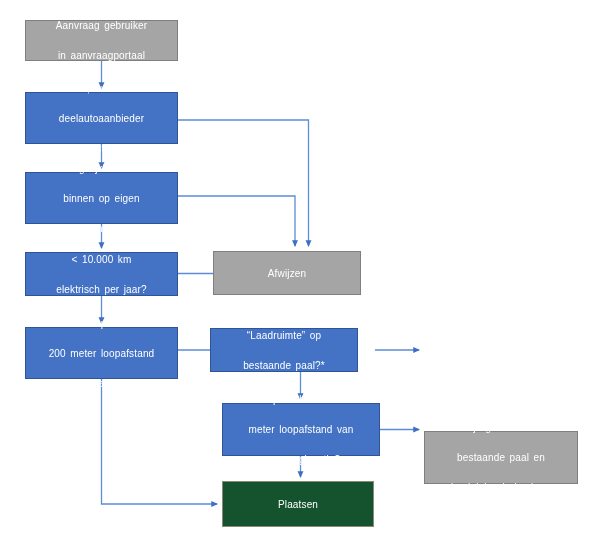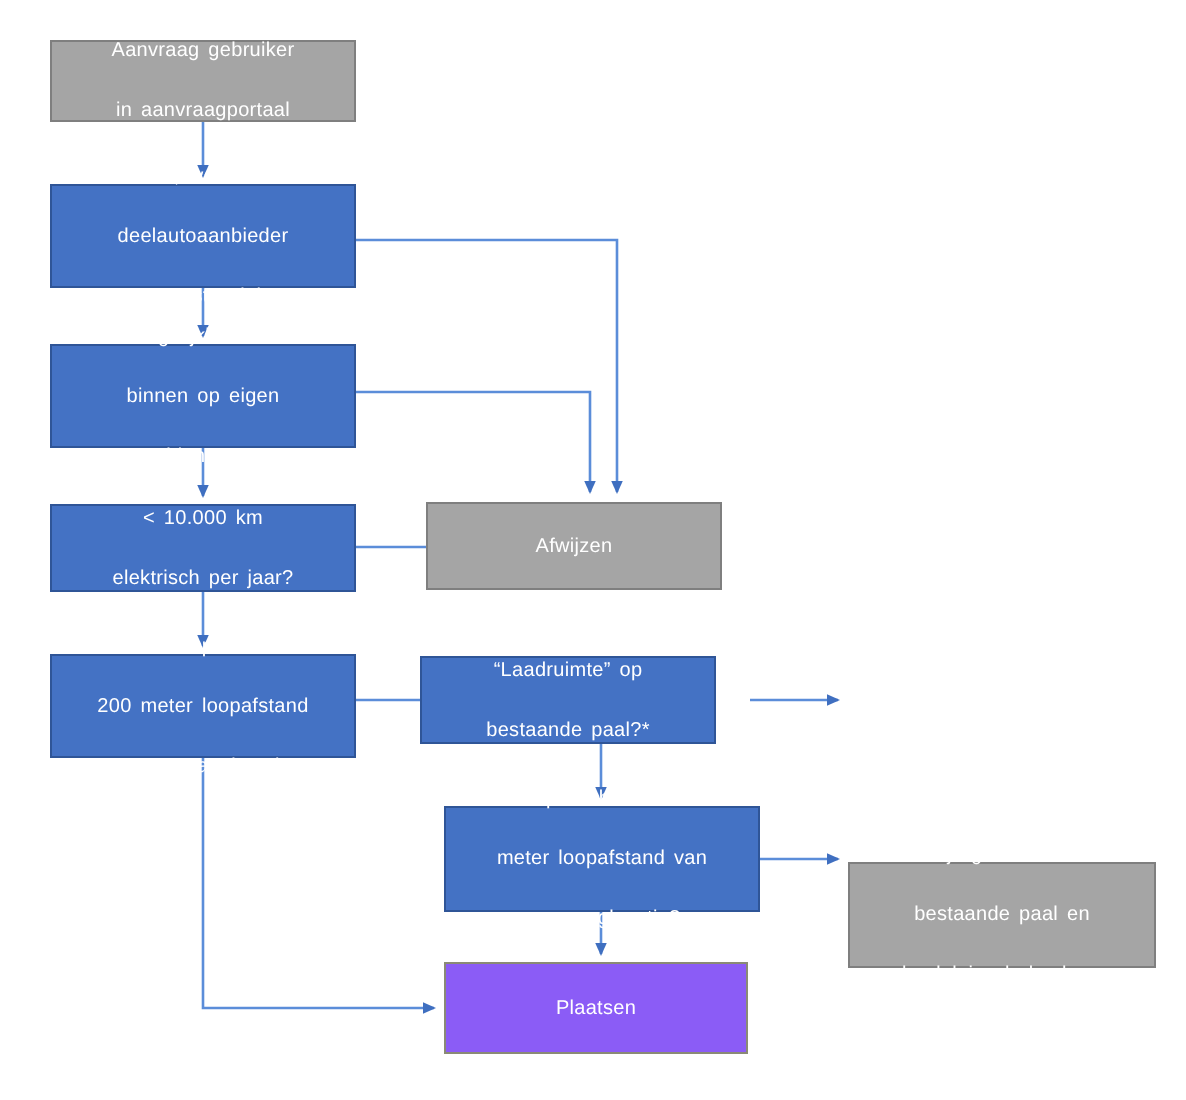--- a/index.html
+++ b/index.html
@@ -43,21 +43,21 @@
   }
   .node.gray {
     background: #a5a5a5;
     border: 1px solid #7f7f7f;
   }
   .node.blue {
     background: #4472c4;
     border: 1px solid #2f5597;
   }
   .node.brightblue {
-    background: #8b5cf6;
+    background: #14532d;
     border: 1px solid #8a8a76;
     align-items: center;
   }
   .node span {
     display: block;
     width: 100%;
   }
 </style>
 </head>
 <body>

